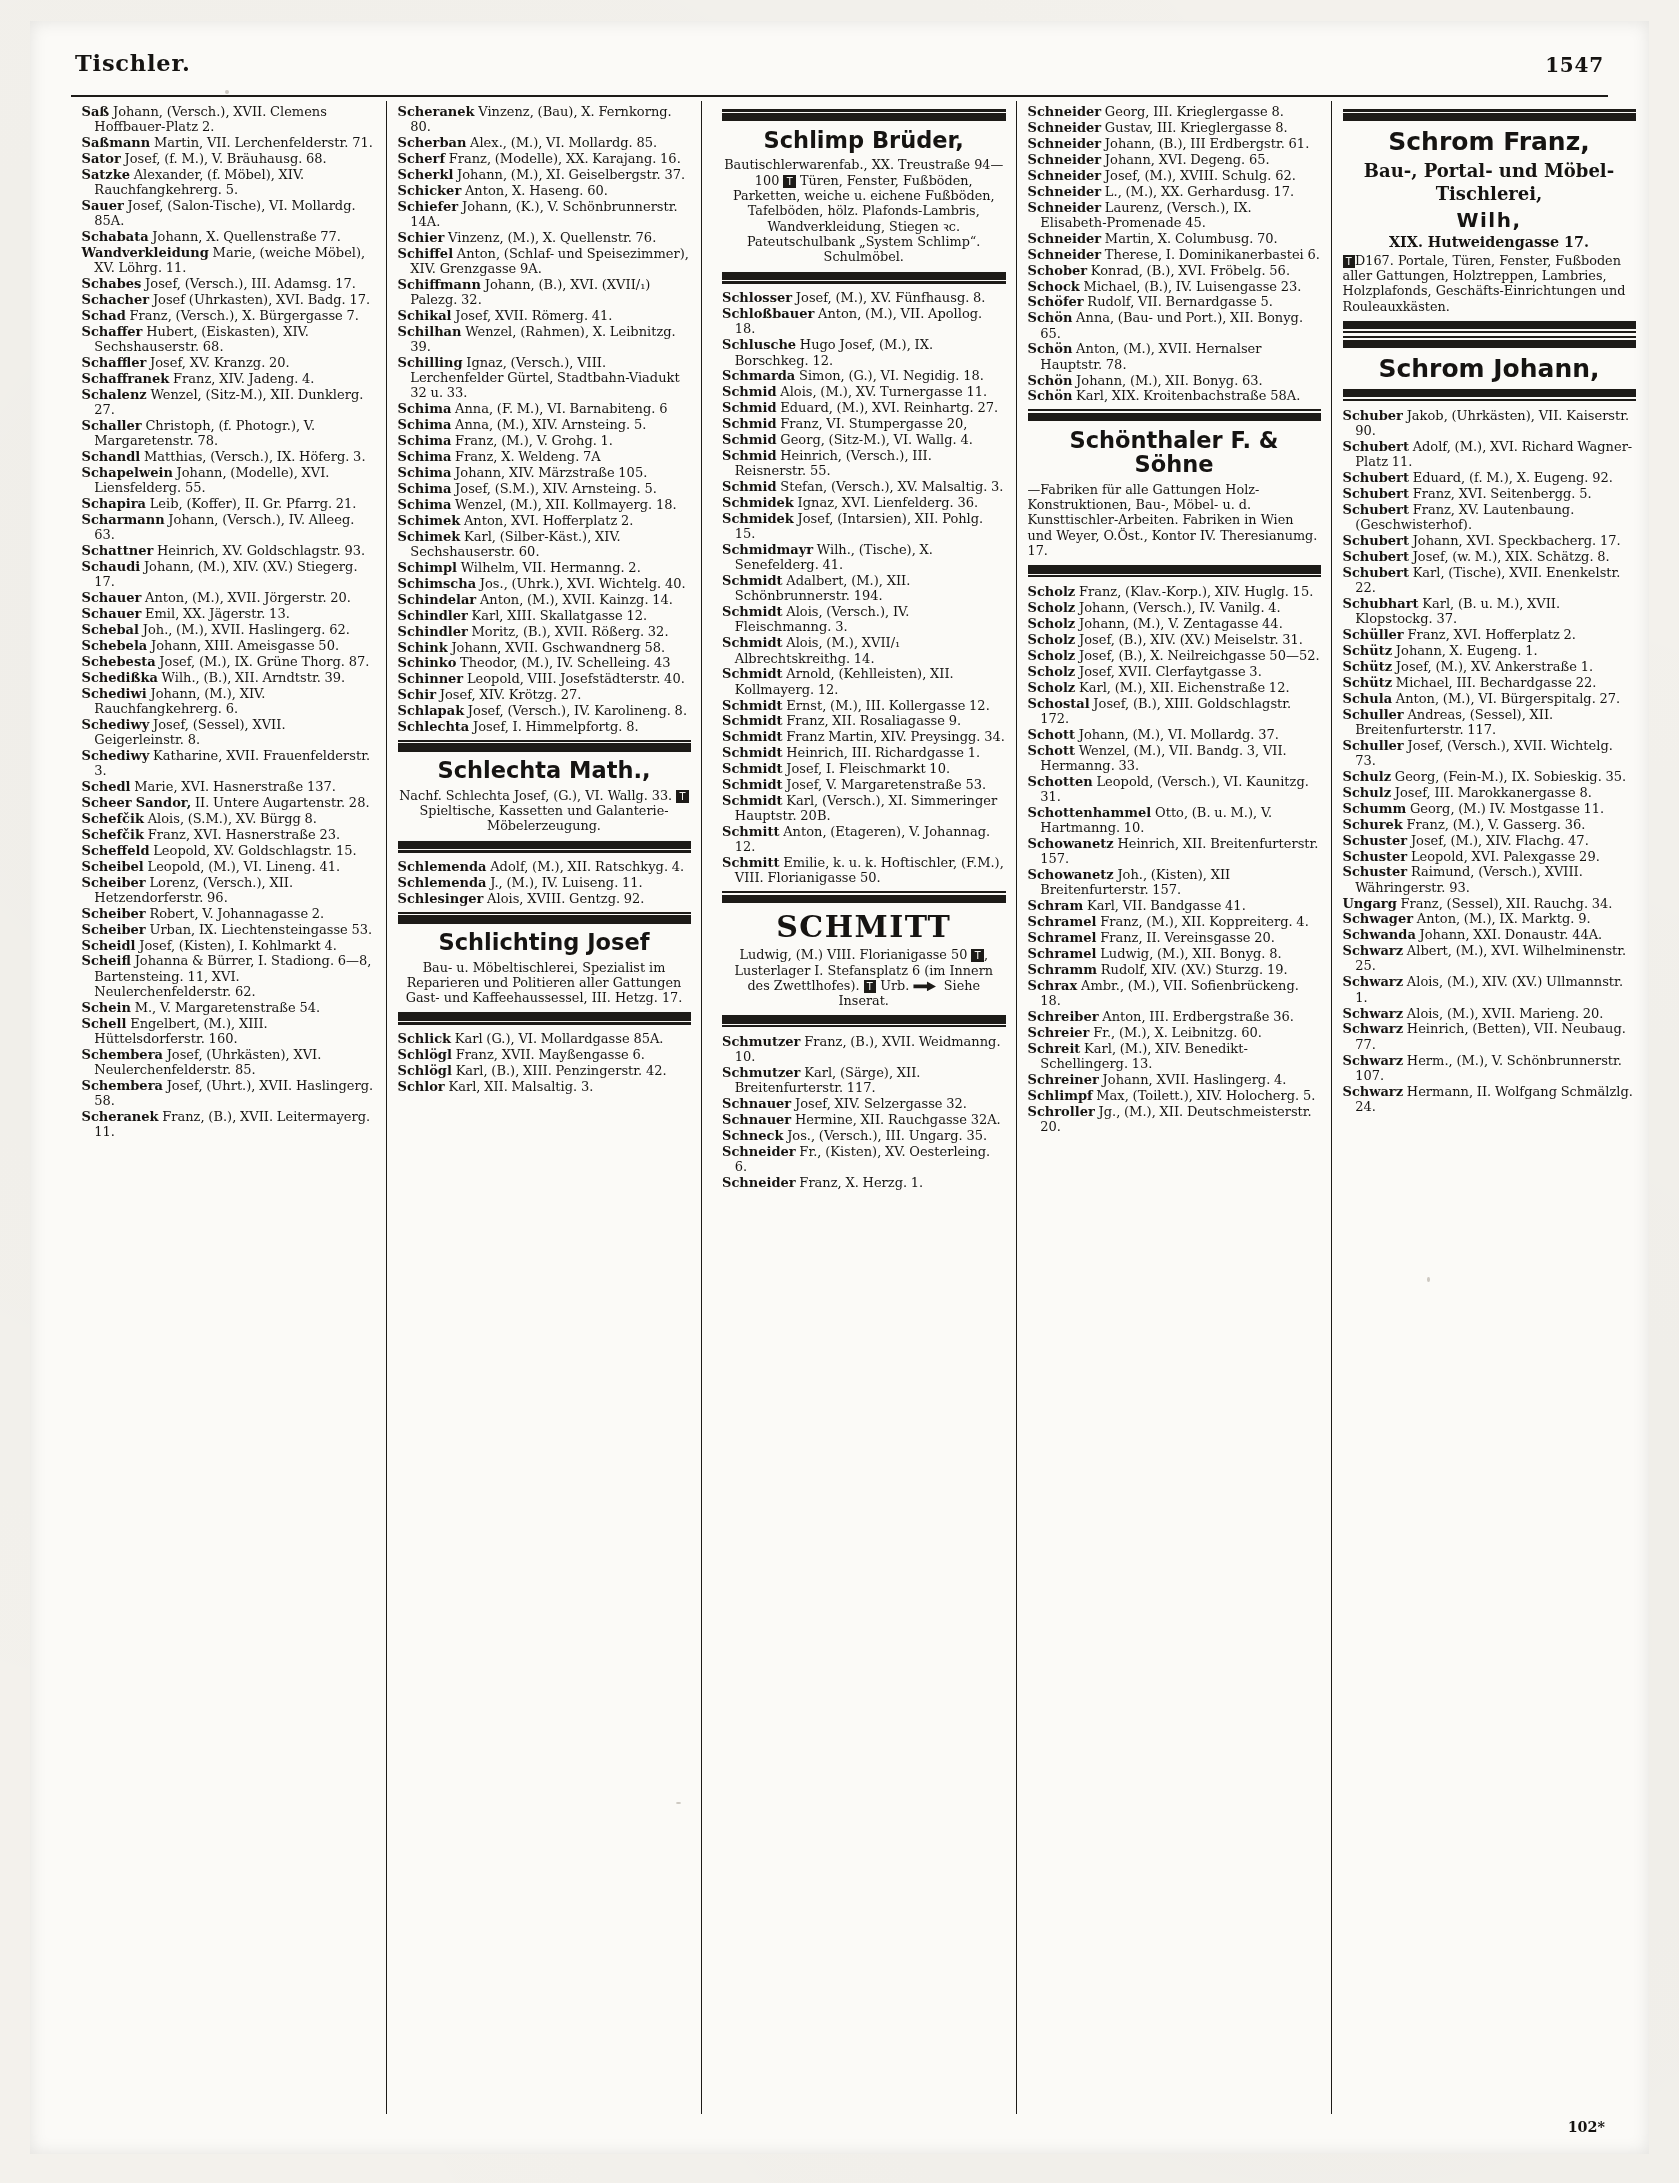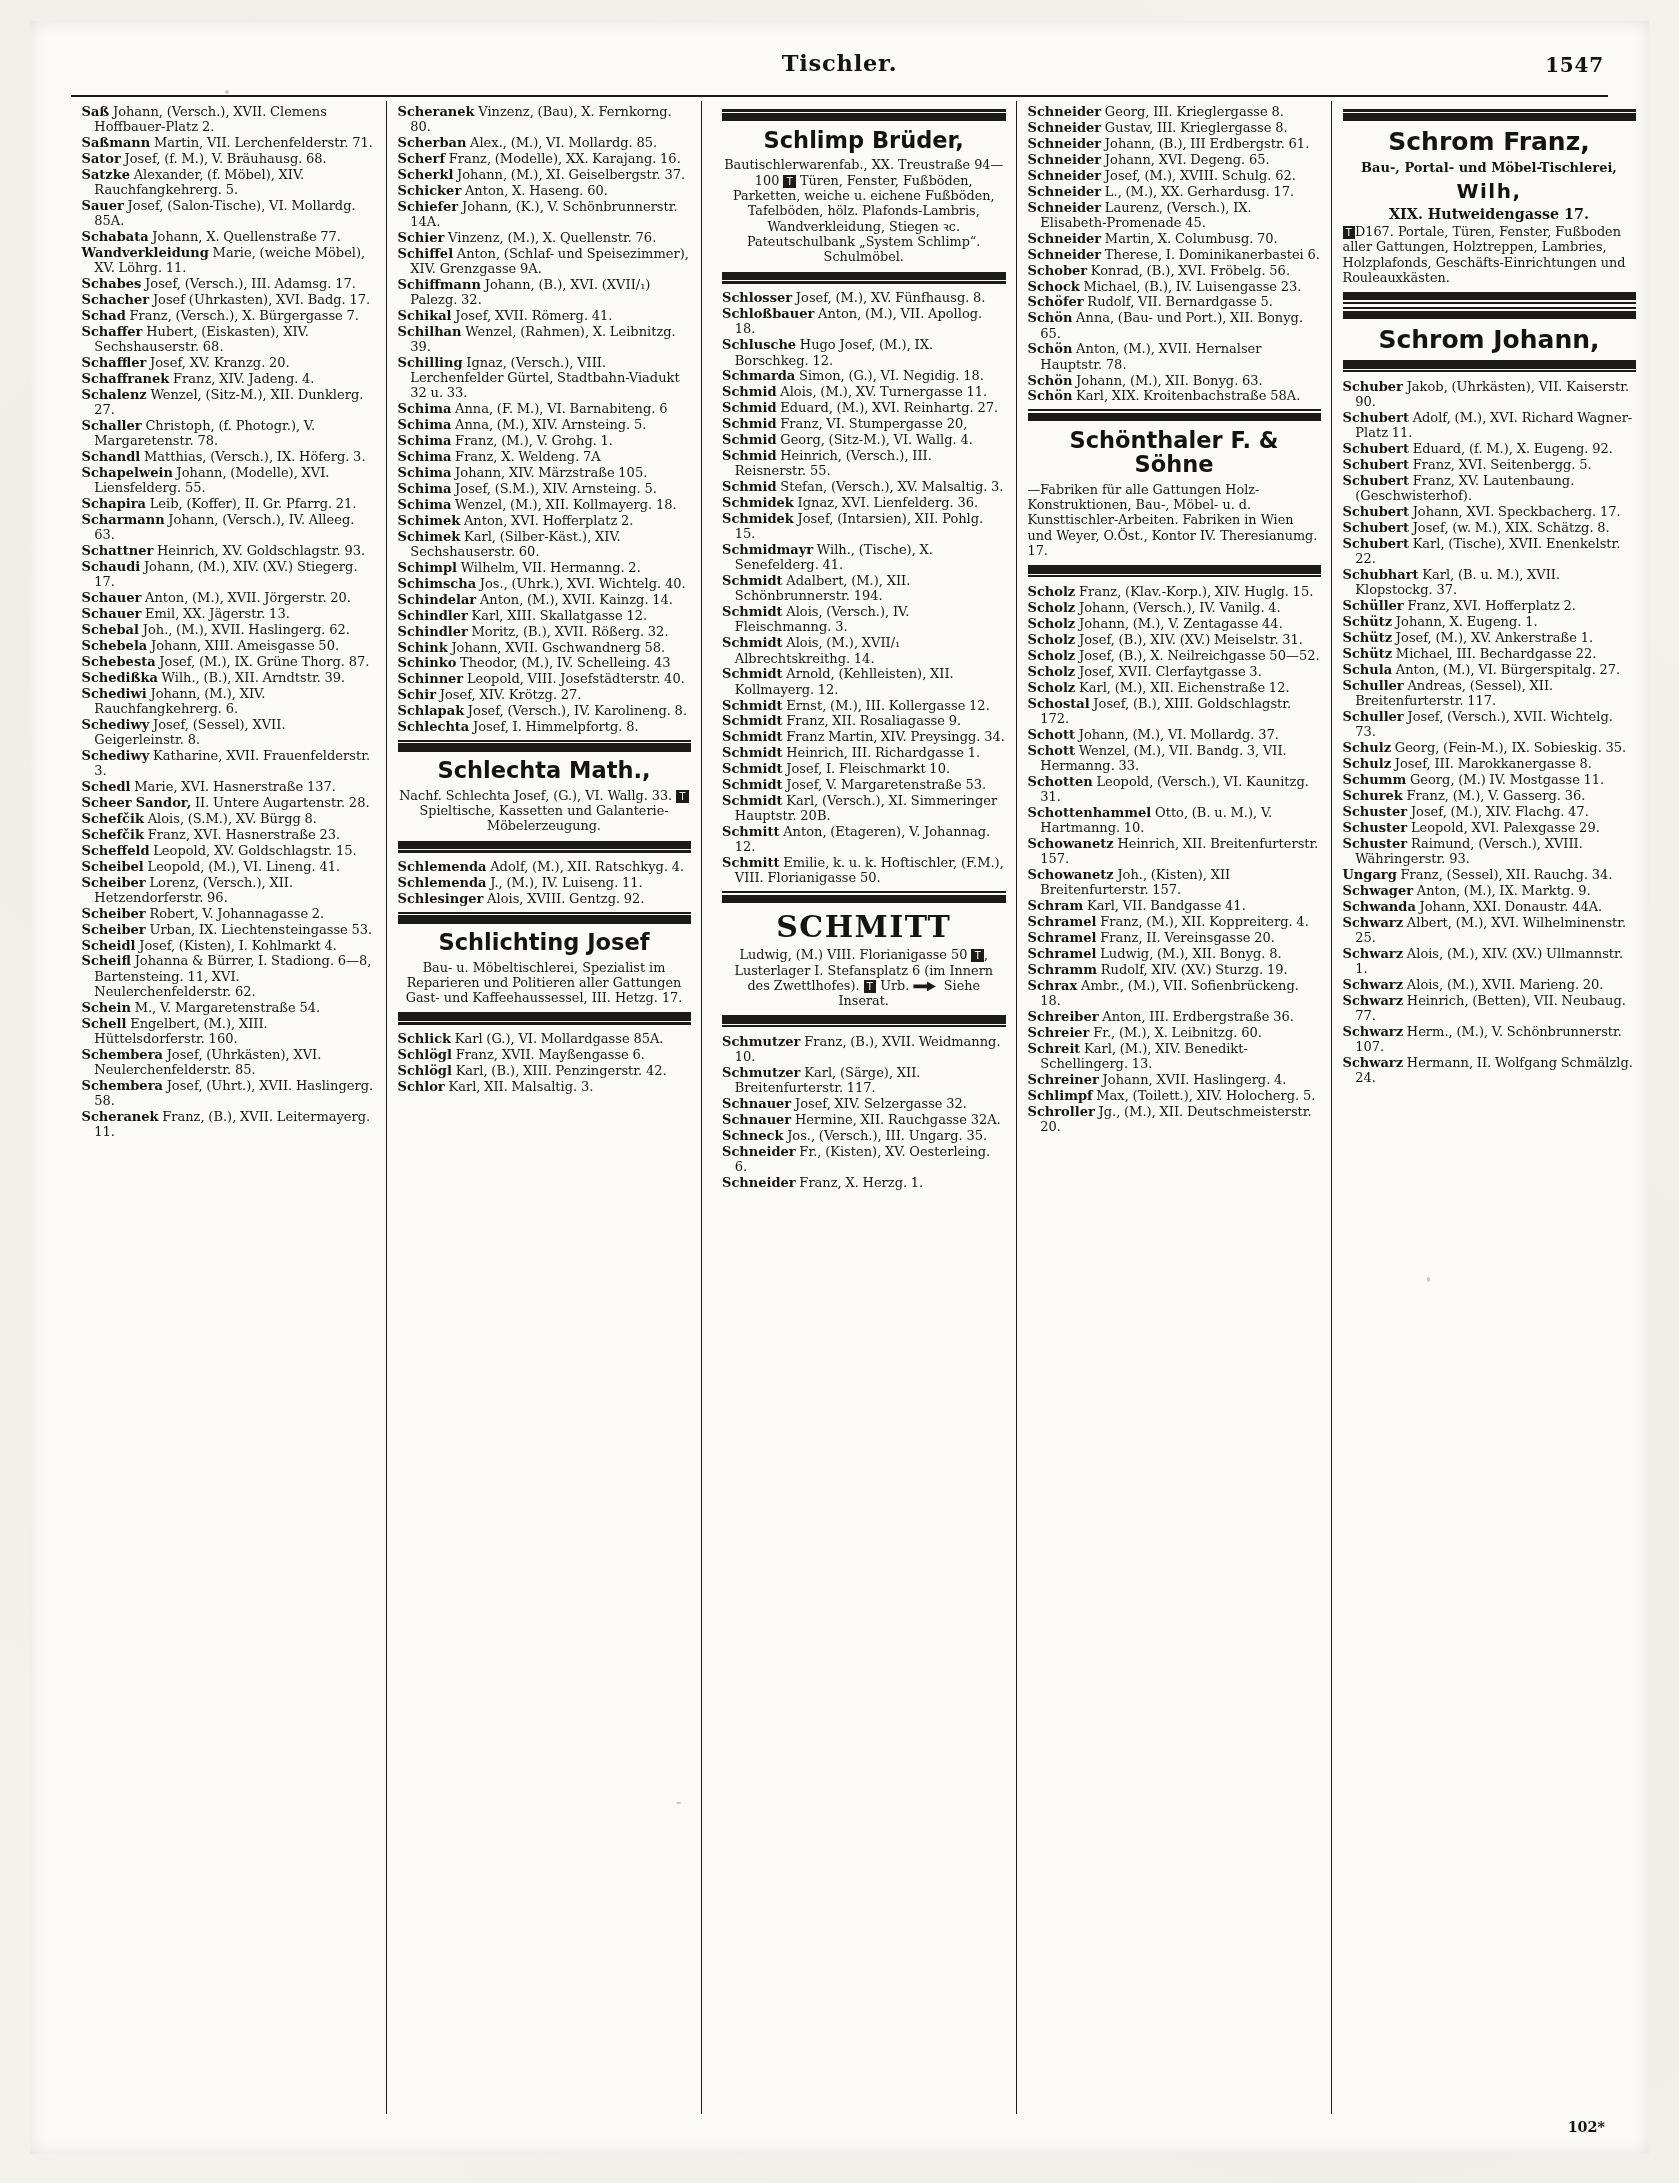--- a/index.html
+++ b/index.html
@@ -35,21 +35,21 @@
   }
   
   .header {
     position: absolute;
     left: 45px; right: 45px; top: 28.5px;
     height: 35px;
   }
   .header .center-title {
     position: absolute;
     left: 0; right: 0;
-    text-align: center;
+    text-align: left;
     font-size: 22.5px;
     letter-spacing: 0.8px;
     font-weight: bold;
   }
   .header .page-no {
     position: absolute;
     right: 0; top: 3px;
     font-size: 20px;
     font-weight: bold;
     letter-spacing: 0.8px;
@@ -122,21 +122,21 @@
   }
   .ad-title.big {
     font-size: 25px;
   }
   .ad-title.serifbig {
     font-family: "DejaVu Serif", serif;
     font-size: 30px;
     letter-spacing: 1.5px;
   }
   .ad-sub {
-    font-size: 13px;
+    font-size: 18px;
     line-height: 1.25;
     font-weight: bold;
     margin-bottom: 3px;
   }
   .ad-body {
     font-size: 12.8px;
     line-height: 1.2;
     text-align: center;
   }
   .ad-body.left {

